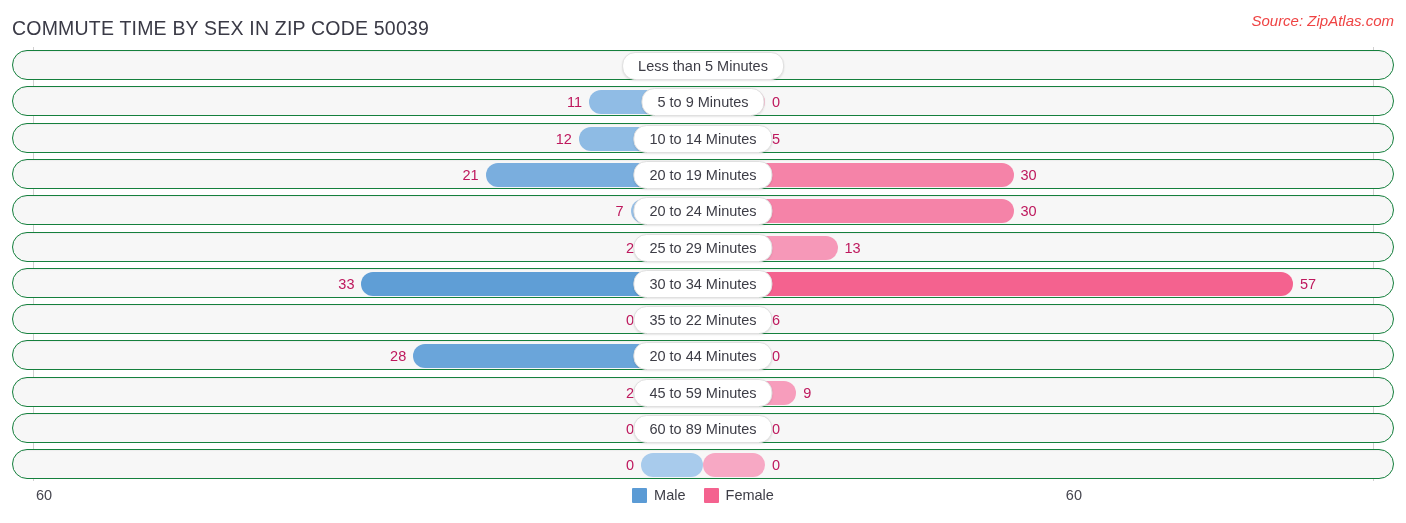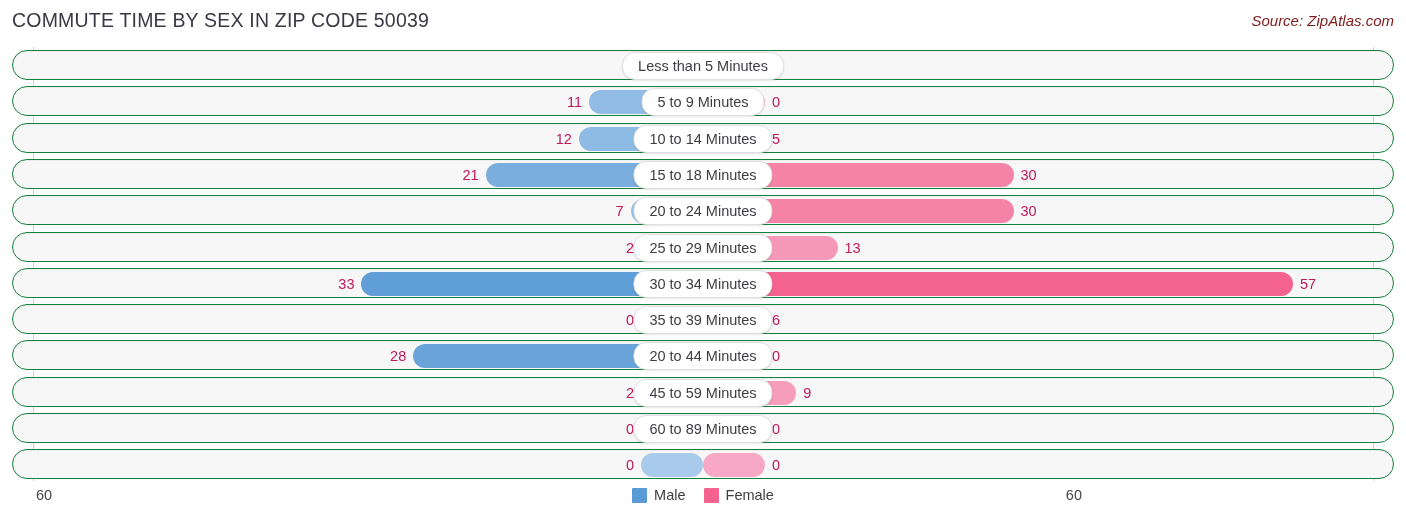--- a/index.html
+++ b/index.html
@@ -19,33 +19,33 @@
   
   .header {
     position: absolute;
     left: 0; top: 0;
     width: 1406px;
     height: 44px;
   }
   .chart-title {
     position: absolute;
     left: 12px;
-    top: 9px;
+    top: 17px;
     font-size: 19.5px;
     letter-spacing: 0.2px;
     color: #3a3a46;
     white-space: nowrap;
   }
   .source-note {
     position: absolute;
     right: 12px;
     top: 12px;
     font-size: 15px;
     font-style: italic;
-    color: #7f1d1d;
+    color: #ef4444;
     white-space: nowrap;
   }
 
   
   .plot {
     position: absolute;
     left: 0;
     top: 47px;
     width: 1406px;
     height: 434px;
@@ -188,21 +188,21 @@
         <div class="bar female" style="width: 62px; background: rgb(247, 162, 191);"></div>
         <div class="val male" style="right: calc(50% + 131.2px);">12</div>
         <div class="val female" style="left: calc(50% + 69px);">5</div>
         <div class="pill">10 to 14 Minutes</div>
       </div>
       <div class="row" style="top: 111.9px;">
         <div class="bar male" style="width: 217.35px; background: rgb(122, 174, 222);"></div>
         <div class="bar female" style="width: 310.5px; background: rgb(245, 131, 168);"></div>
         <div class="val male" style="right: calc(50% + 224.35px);">21</div>
         <div class="val female" style="left: calc(50% + 317.5px);">30</div>
-        <div class="pill">15 to 18 Minutes</div>
+        <div class="pill">20 to 19 Minutes</div>
       </div>
       <div class="row" style="top: 148.2px;">
         <div class="bar male" style="width: 72.45px; background: rgb(153, 193, 231);"></div>
         <div class="bar female" style="width: 310.5px; background: rgb(245, 131, 168);"></div>
         <div class="val male" style="right: calc(50% + 79.45px);">7</div>
         <div class="val female" style="left: calc(50% + 317.5px);">30</div>
         <div class="pill">20 to 24 Minutes</div>
       </div>
       <div class="row" style="top: 184.5px;">
         <div class="bar male" style="width: 62px; background: rgb(164, 200, 235);"></div>
@@ -216,21 +216,21 @@
         <div class="bar female" style="width: 589.95px; background: rgb(244, 98, 143);"></div>
         <div class="val male" style="right: calc(50% + 348.55px);">33</div>
         <div class="val female" style="left: calc(50% + 596.95px);">57</div>
         <div class="pill">30 to 34 Minutes</div>
       </div>
       <div class="row" style="top: 257.1px;">
         <div class="bar male" style="width: 62px; background: rgb(168, 203, 236);"></div>
         <div class="bar female" style="width: 62.1px; background: rgb(247, 161, 190);"></div>
         <div class="val male" style="right: calc(50% + 69px);">0</div>
         <div class="val female" style="left: calc(50% + 69.1px);">6</div>
-        <div class="pill">35 to 39 Minutes</div>
+        <div class="pill">35 to 22 Minutes</div>
       </div>
       <div class="row" style="top: 293.4px;">
         <div class="bar male" style="width: 289.8px; background: rgb(106, 165, 218);"></div>
         <div class="bar female" style="width: 62px; background: rgb(247, 168, 196);"></div>
         <div class="val male" style="right: calc(50% + 296.8px);">28</div>
         <div class="val female" style="left: calc(50% + 69px);">0</div>
         <div class="pill">20 to 44 Minutes</div>
       </div>
       <div class="row" style="top: 329.7px;">
         <div class="bar male" style="width: 62px; background: rgb(164, 200, 235);"></div>

